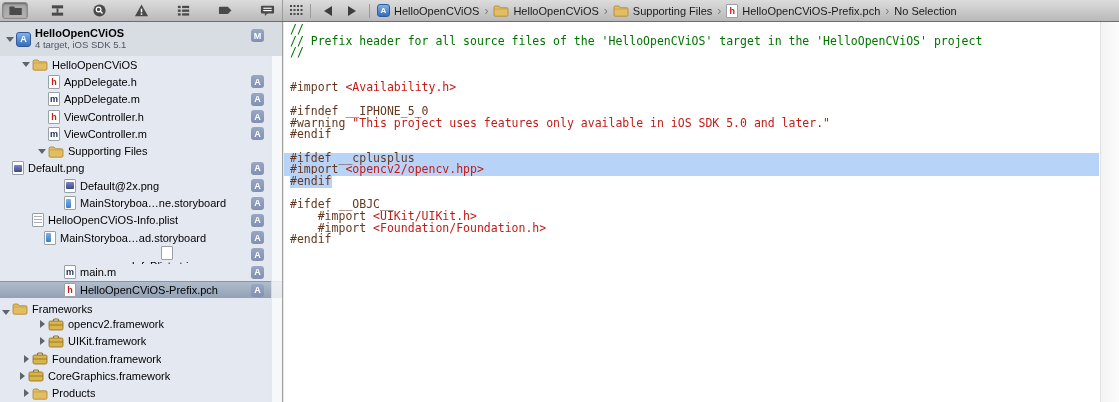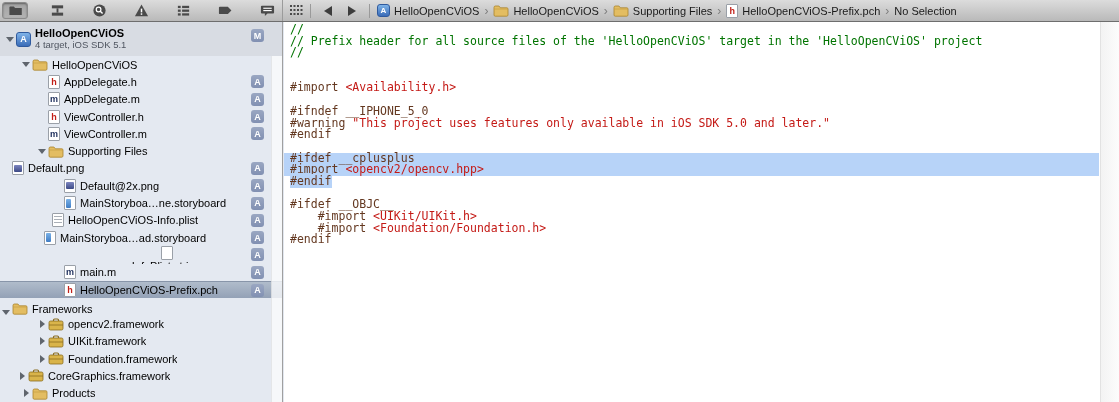--- a/index.html
+++ b/index.html
@@ -295,21 +295,21 @@
       <div class="tree-row" style="padding-left: 52px;">
         <span class="disc"></span>
         <span class="fi">
           <span class="doc">
             <span class="sb"></span>
           </span>
         </span>
         <span class="row-label">MainStoryboa…ne.storyboard</span>
         <span class="badge">A</span>
       </div>
-      <div class="tree-row" style="padding-left: 40px; text-align: right;">
+      <div class="tree-row" style="padding-left: 20px; text-align: right;">
         <span class="disc"></span>
         <span class="fi">
           <span class="doc">
             <span class="lines"></span>
           </span>
         </span>
         <span class="row-label">HelloOpenCViOS-Info.plist</span>
         <span class="badge">A</span>
       </div>
       <div class="tree-row" style="padding-left: 32px;">
@@ -377,21 +377,21 @@
         </span>
         <span class="fi">
           <svg width="16" height="13" viewBox="0 0 16 13">
             <path d="M5.5 3V2c0-.6.4-1 1-1h3c.6 0 1 .4 1 1v1" fill="none" stroke="#8a6d1f" stroke-width="1.2"></path>
             <rect x="1" y="3" width="14" height="9" rx="1.5" fill="#d9b44a" stroke="#8a6d1f" stroke-width="0.8"></rect>
             <path d="M1 7h14" stroke="#8a6d1f" stroke-width="0.8"></path>
           </svg>
         </span>
         <span class="row-label">UIKit.framework</span>
       </div>
-      <div class="tree-row" style="padding-left: 36px;">
+      <div class="tree-row" style="padding-left: 20px;">
         <span class="disc closed">
           <i></i>
         </span>
         <span class="fi">
           <svg width="16" height="13" viewBox="0 0 16 13">
             <path d="M5.5 3V2c0-.6.4-1 1-1h3c.6 0 1 .4 1 1v1" fill="none" stroke="#8a6d1f" stroke-width="1.2"></path>
             <rect x="1" y="3" width="14" height="9" rx="1.5" fill="#d9b44a" stroke="#8a6d1f" stroke-width="0.8"></rect>
             <path d="M1 7h14" stroke="#8a6d1f" stroke-width="0.8"></path>
           </svg>
         </span>

